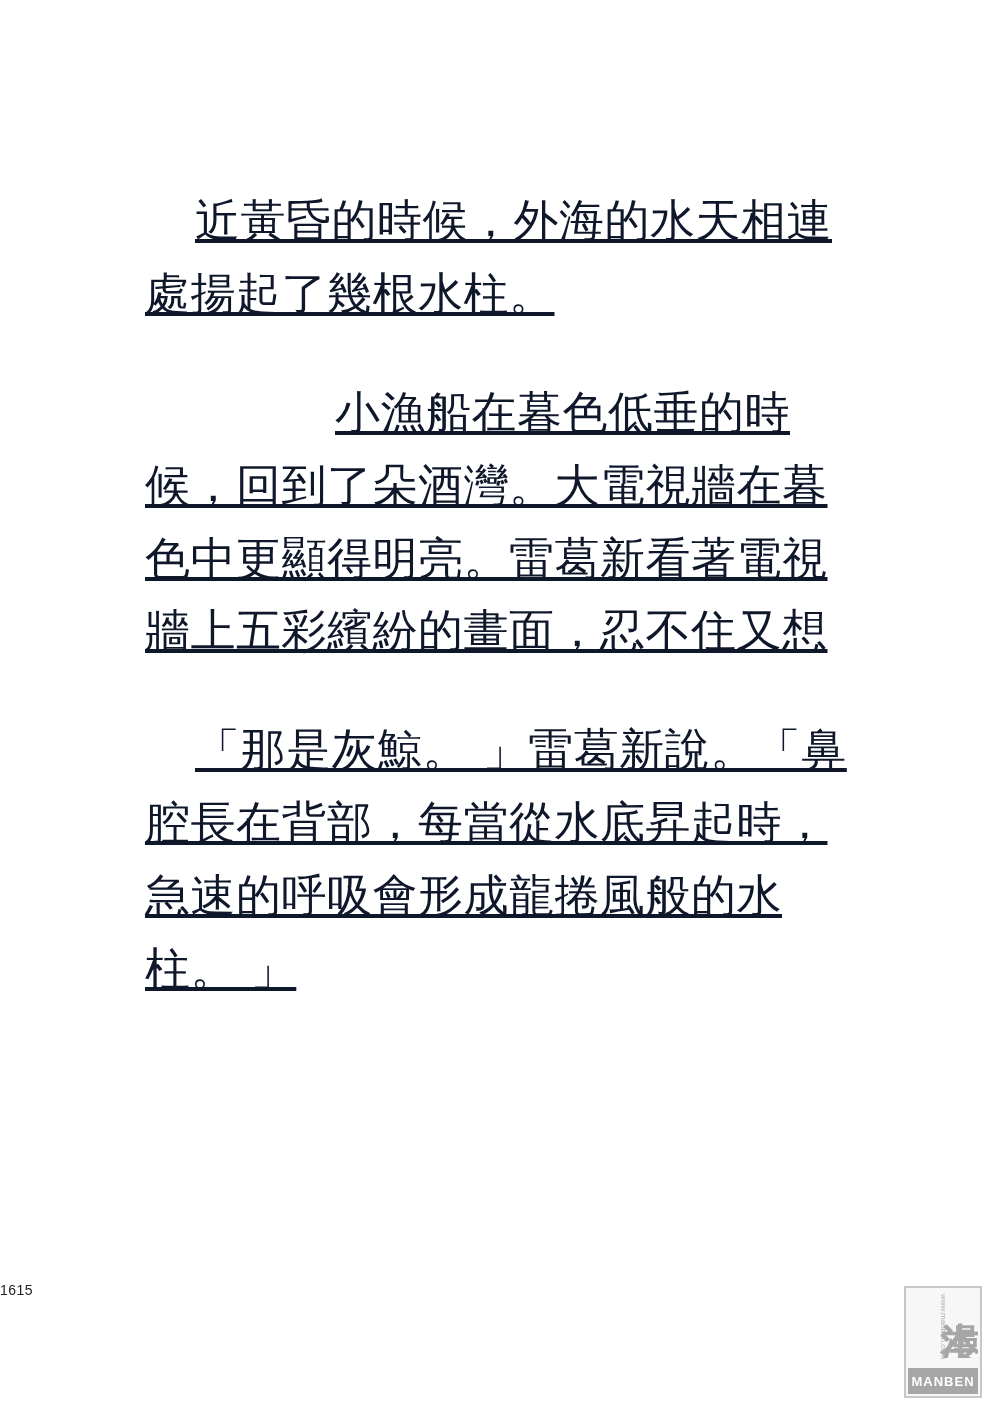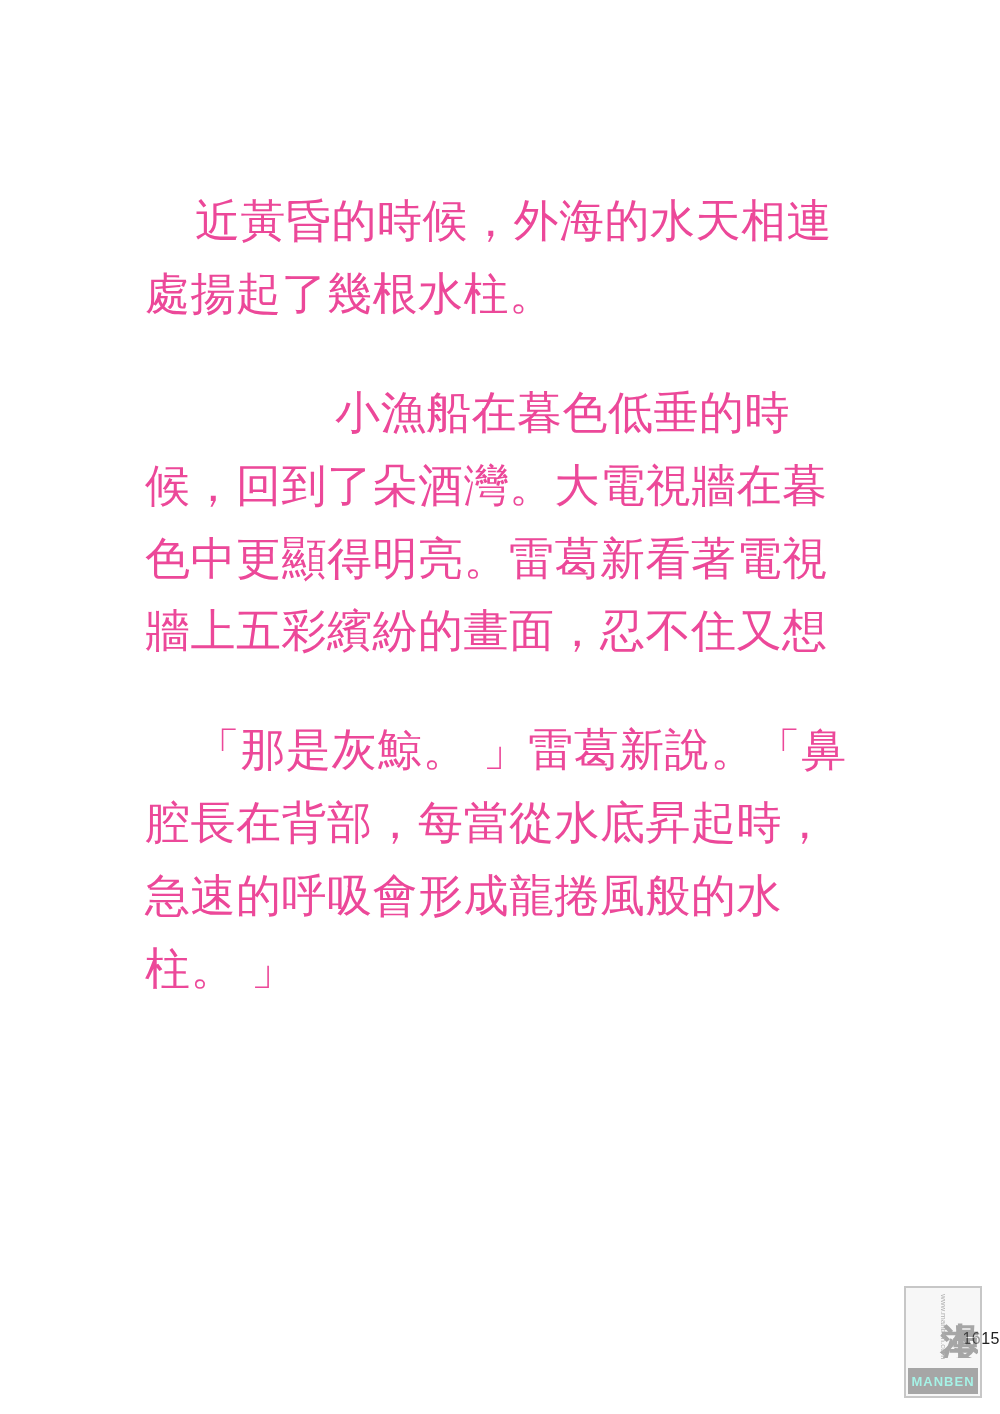--- a/index.html
+++ b/index.html
@@ -19,40 +19,40 @@
   .content {
     position: absolute;
     left: 145px;
     top: 185px;
     width: 720px;
   }
   .para {
     font-size: 45px;
     line-height: 1.62;
     letter-spacing: 0.5px;
-    color: #ec4899;
+    color: #0f172a;
     margin: 0 0 46px 0;
     text-align: left;
     font-weight: 400;
+    text-decoration: underline;
   }
   .para.indent-1 { text-indent: 50px; }
   .para.indent-2 { text-indent: 190px; }
   .para:last-child { margin-bottom: 0; }
 
   .page-number {
     position: absolute;
     left: 0;
     right: 0;
     top: 1282px;
-    text-align: right;
-    font-size: 16px;
+    text-align: left;
+    font-size: 14px;
     font-family: "Liberation Sans", sans-serif;
     color: #222222;
     letter-spacing: 0.5px;
-    margin-top: 48px;
   }
 
   .watermark {
     position: absolute;
     right: 18px;
     bottom: 16px;
     width: 78px;
     height: 112px;
     opacity: 0.55;
   }
@@ -88,21 +88,21 @@
     letter-spacing: 0px;
     font-family: "Liberation Sans", sans-serif;
   }
   .wm-bottom {
     position: absolute;
     left: 4px;
     right: 4px;
     bottom: 4px;
     height: 26px;
     background: #5e5e5e;
-    color: #5eead4;
+    color: #ffffff;
     font-size: 13px;
     font-weight: bold;
     letter-spacing: 1px;
     display: flex;
     align-items: center;
     justify-content: center;
     font-family: "Liberation Sans", sans-serif;
   }
 </style>
 </head>

